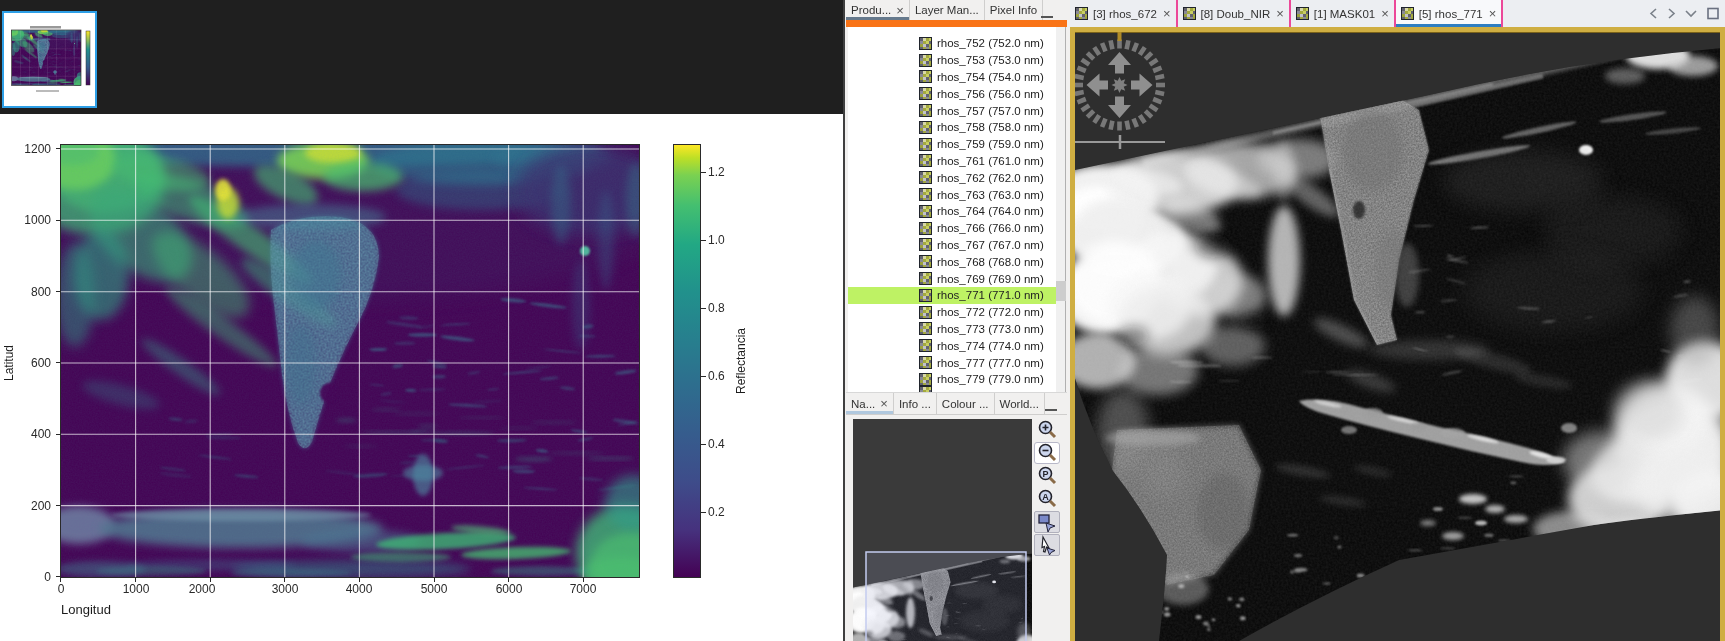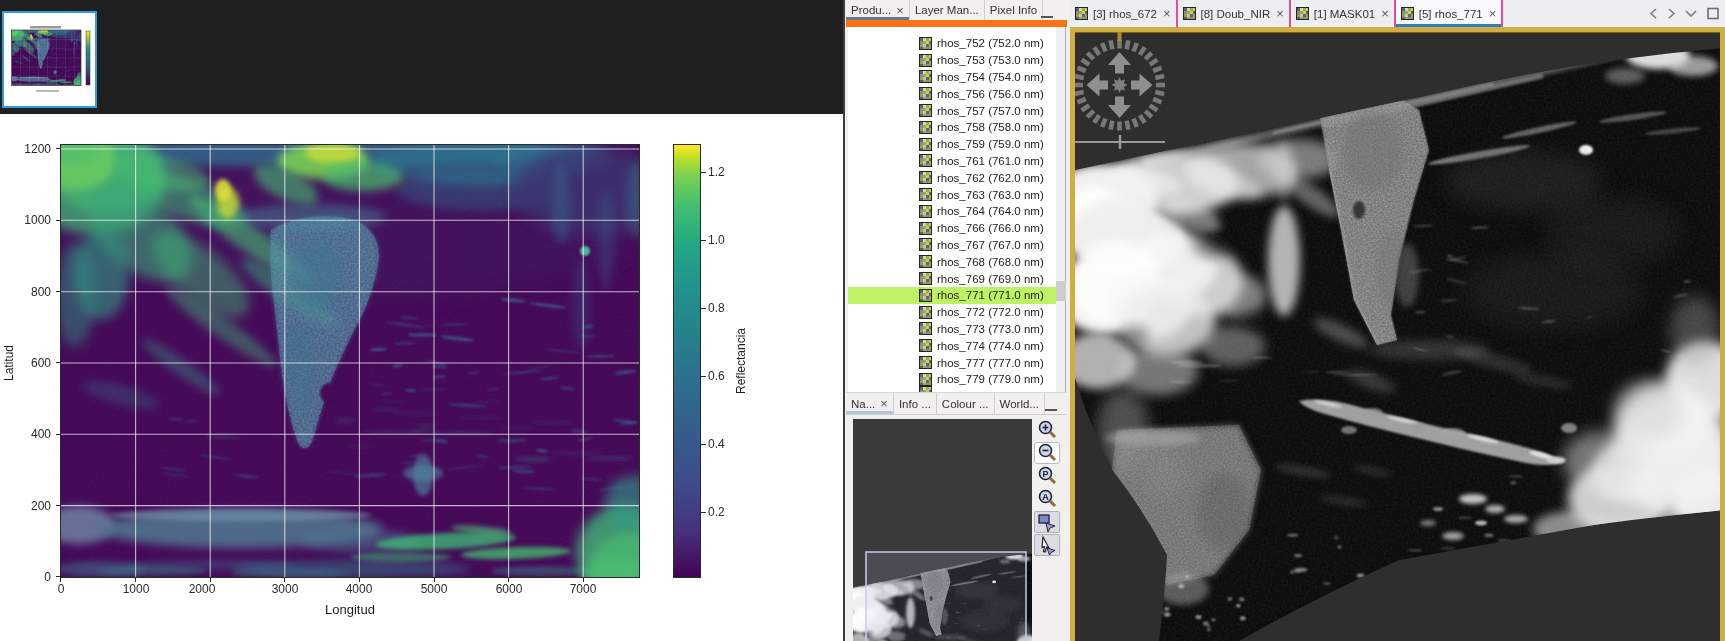--- a/index.html
+++ b/index.html
@@ -15,21 +15,21 @@
   font-size:17px; color:#1c1c1c; }
 #plotsvg { position:absolute; left:61px; top:31px; outline:1px solid #2a2a2a; }
 .ytick { position:absolute; left:11px; width:40px; text-align:right; font-size:12px; color:#2a2a2a; }
 .ytm { position:absolute; left:56px; width:5px; height:1px; background:#2a2a2a; }
 .xtick { position:absolute; top:468px; width:44px; text-align:center; font-size:12px; color:#2a2a2a; }
 .xtm { position:absolute; top:463px; width:1px; height:5px; background:#2a2a2a; }
 .ctick { position:absolute; left:708px; font-size:12px; color:#2a2a2a; }
 .ctm { position:absolute; left:701px; width:5px; height:1px; background:#2a2a2a; }
 #ylab { position:absolute; left:-41px; top:242px; font-size:12px; color:#1c1c1c;
   transform:rotate(-90deg); width:100px; text-align:center; }
-#xlab { position:absolute; left:61px; top:488px; width:578px; text-align:center; font-size:13px; color:#1c1c1c; }
+#xlab { position:absolute; left:61px; top:488px; width:578px; text-align:left; font-size:13px; color:#1c1c1c; }
 #cbar { position:absolute; left:674px; top:31px; width:26px; height:432px; outline:1px solid #2a2a2a;
   background:linear-gradient(to top,#440154,#46327e 11%,#3e4c8a 22%,#365c8d 33%,#2e6d8e 44%,#277f8e 55%,#21918c 66%,#22a884 77%,#44bf70 86%,#7ad151 93%,#bddf26 97%,#fde725); }
 #cblab { position:absolute; left:691px; top:240px; width:100px; text-align:center; font-size:12px;
   color:#1c1c1c; transform:rotate(-90deg); }
 
 
 #snap { position:absolute; left:845px; top:0; width:880px; height:641px; background:#f1f0ef;
   font-size:12px; color:#333; }
 .tabbar { position:absolute; left:0; height:27px; display:flex; align-items:stretch; }
 .tab { position:relative; padding:0 5px; font-size:11.5px; display:flex; align-items:center; white-space:nowrap;

